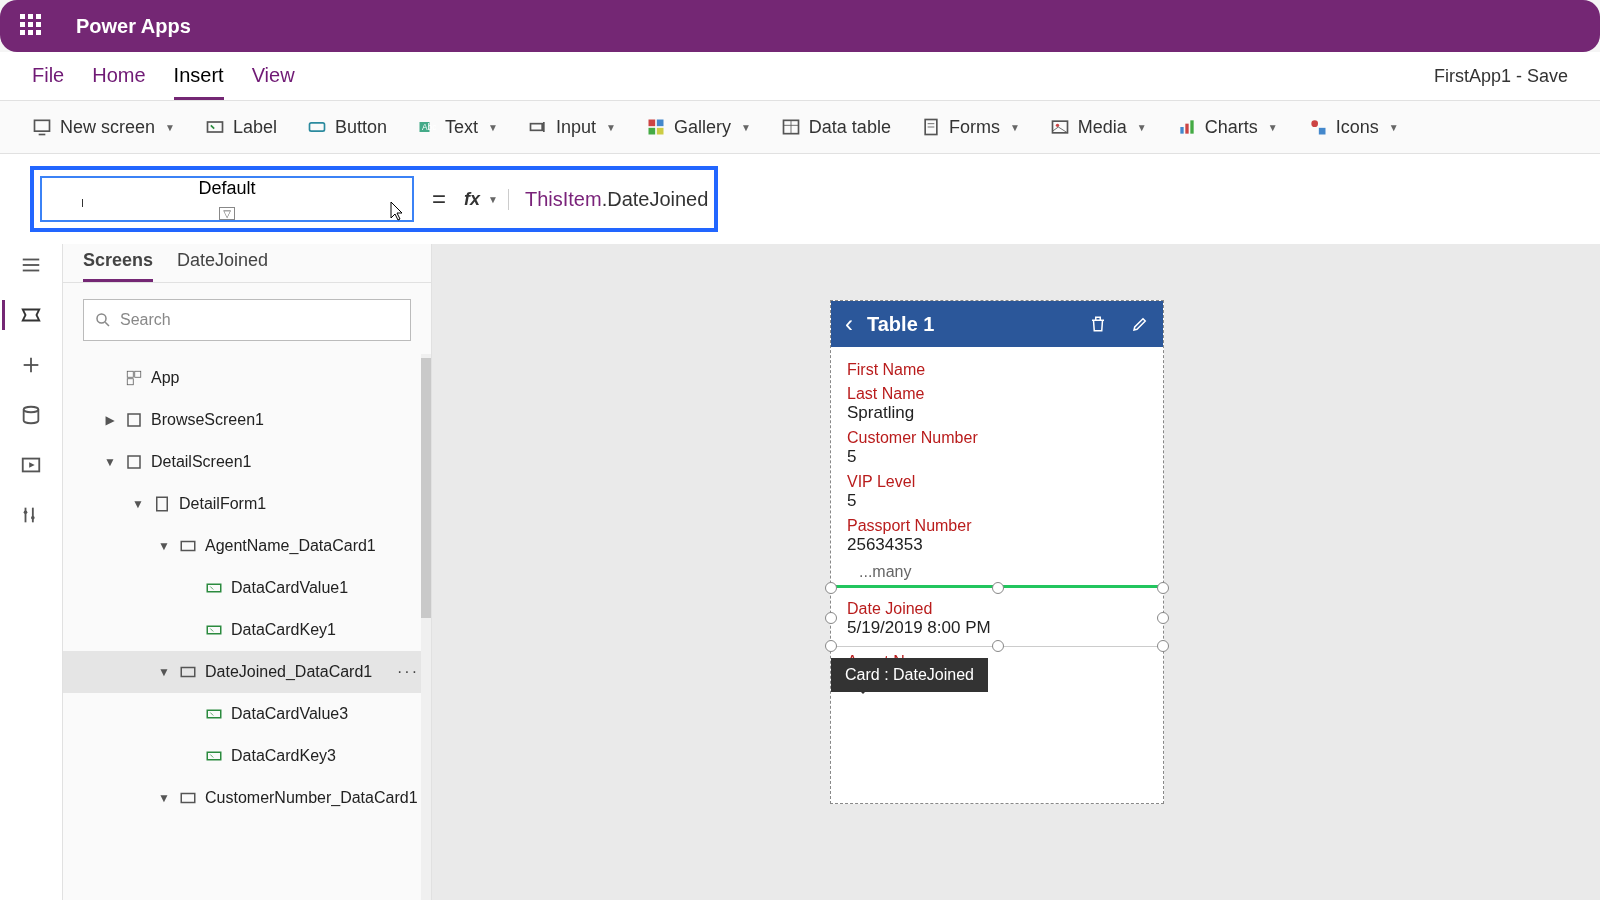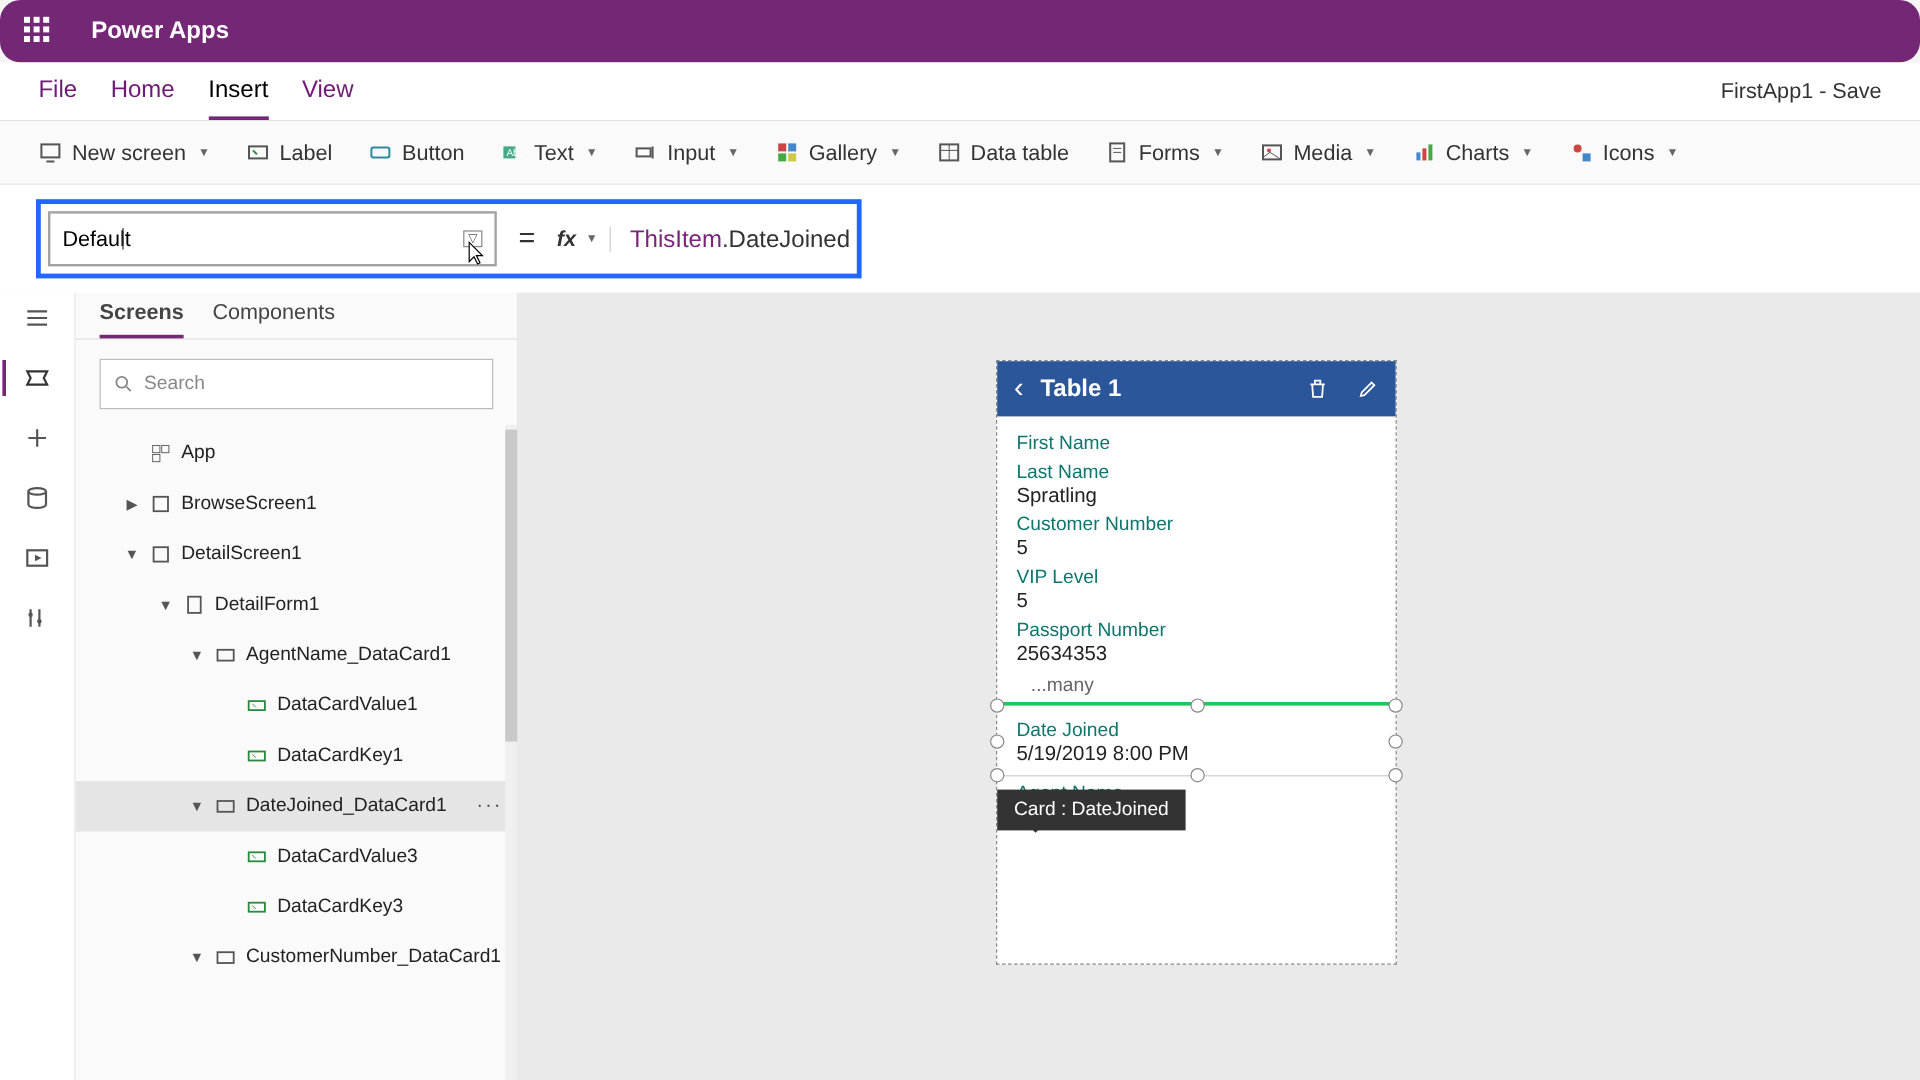--- a/index.html
+++ b/index.html
@@ -20,21 +20,21 @@
 
   
   .ribbon { background: #fafafa; height: 52px; display: flex; align-items: center; padding: 0 32px; gap: 30px; border-bottom: 1px solid #e1e1e1; }
   .ribbon .ritem { display: flex; align-items: center; gap: 8px; font-size: 18px; color: #333; cursor: pointer;}
   .ribbon .ricon { width: 20px; height: 20px; }
   .chev { font-size: 10px; color: #666; margin-left: 2px;}
 
   
   .formula-row { display: flex; align-items: center; padding: 12px 30px 12px 30px; background: #fff; }
   .highlight-box { border: 4px solid #2266ff; padding: 6px; display: flex; align-items: center; gap: 10px; }
-  .prop-select { width: 350px; height: 42px; border: 2px solid #a3a3a3; background: #fff; padding: 0 10px; display: flex; align-items: center; justify-content: space-between; font-size: 18px; cursor: pointer;}
+  .prop-select { width: 350px; height: 42px; border: 2px solid #3b82f6; background: #fff; padding: 0 10px; display: flex; align-items: center; justify-content: space-between; font-size: 18px; cursor: pointer; flex-direction: column;}
   .prop-select .caret { border: 1px solid #888; padding: 0 3px; font-size: 10px; color:#555;}
   .eq-sign { font-size: 24px; color: #333; padding: 0 8px; }
   .fx-box { display: flex; align-items: center; gap: 6px; font-size: 18px; font-style: italic; color: #333; border-right: 1px solid #ccc; padding-right: 10px; margin-right: 6px; cursor: pointer;}
   .formula-text { font-size: 20px; font-family: Consolas, monospace; }
   .formula-text .tk1 { color: #7a237a; }
   .formula-text .tk2 { color: #333; }
 
   
   .main { display: flex; height: calc(100% - 52px - 48px - 52px - 66px); }
 
@@ -67,21 +67,21 @@
   .canvas { flex: 1; background: #eaeaea; position: relative; }
 
   
   .form-card { position: absolute; left: 398px; top: 56px; width: 332px; background: #fff; border: 1px dashed #888;}
   .form-card::before { content:''; position:absolute; left:-1px; right:-1px; top:-1px; bottom:-1px; pointer-events:none;}
   .form-titlebar { background: #2b579a; color: #fff; height: 46px; display: flex; align-items: center; padding: 0 14px; gap: 14px;}
   .form-titlebar .back { font-size: 24px; cursor:pointer;}
   .form-titlebar .ftitle { font-size: 20px; font-weight: 600; flex:1;}
   .form-titlebar .ficon { font-size: 18px; cursor:pointer; margin-left: 10px;}
   .form-body { padding: 8px 16px 20px 16px; position: relative;}
-  .form-body .flabel { font-size: 16px; color: #0f766e; margin-top: 6px;}
+  .form-body .flabel { font-size: 16px; color: #b91c1c; margin-top: 6px;}
   .form-body .fvalue { font-size: 17px; color: #222; margin-bottom: 2px;}
 
   .tooltip { position: absolute; background: #333; color: #fff; padding: 8px 14px; font-size: 16px; border-radius: 0; top: 311px; left: 0px; white-space: nowrap;}
   .tooltip::after { content:''; position:absolute; bottom:-8px; left:26px; border:6px solid transparent; border-top-color:#333;}
   .sel-handle { position:absolute; width:10px; height:10px; background:#fff; border:1px solid #888; border-radius:50%;}
 
   .hidden-line { color:#666; font-size:16px;}
 
   svg { display: block; }
 </style>
@@ -267,21 +267,21 @@
           <circle cx="6" cy="9" r="2" fill="#555"></circle>
           <line x1="14" y1="4" x2="14" y2="20" stroke="#555" stroke-width="2"></line>
           <circle cx="14" cy="15" r="2" fill="#555"></circle>
         </svg>
     </div>
   </div>
 
   <div class="treeview">
     <div class="treeview-tabs">
       <div class="ttab active">Screens</div>
-      <div class="ttab">Components</div>
+      <div class="ttab">DateJoined</div>
     </div>
     <div class="tree-search">
       <svg width="18" height="18" viewBox="0 0 24 24">
           <circle cx="10" cy="10" r="6" fill="none" stroke="#888" stroke-width="2"></circle>
           <line x1="15" y1="15" x2="20" y2="20" stroke="#888" stroke-width="2"></line>
         </svg>
       <span style="margin-left:8px;">Search</span>
     </div>
     <div class="tree-list">
       <div class="tree-item indent1">

